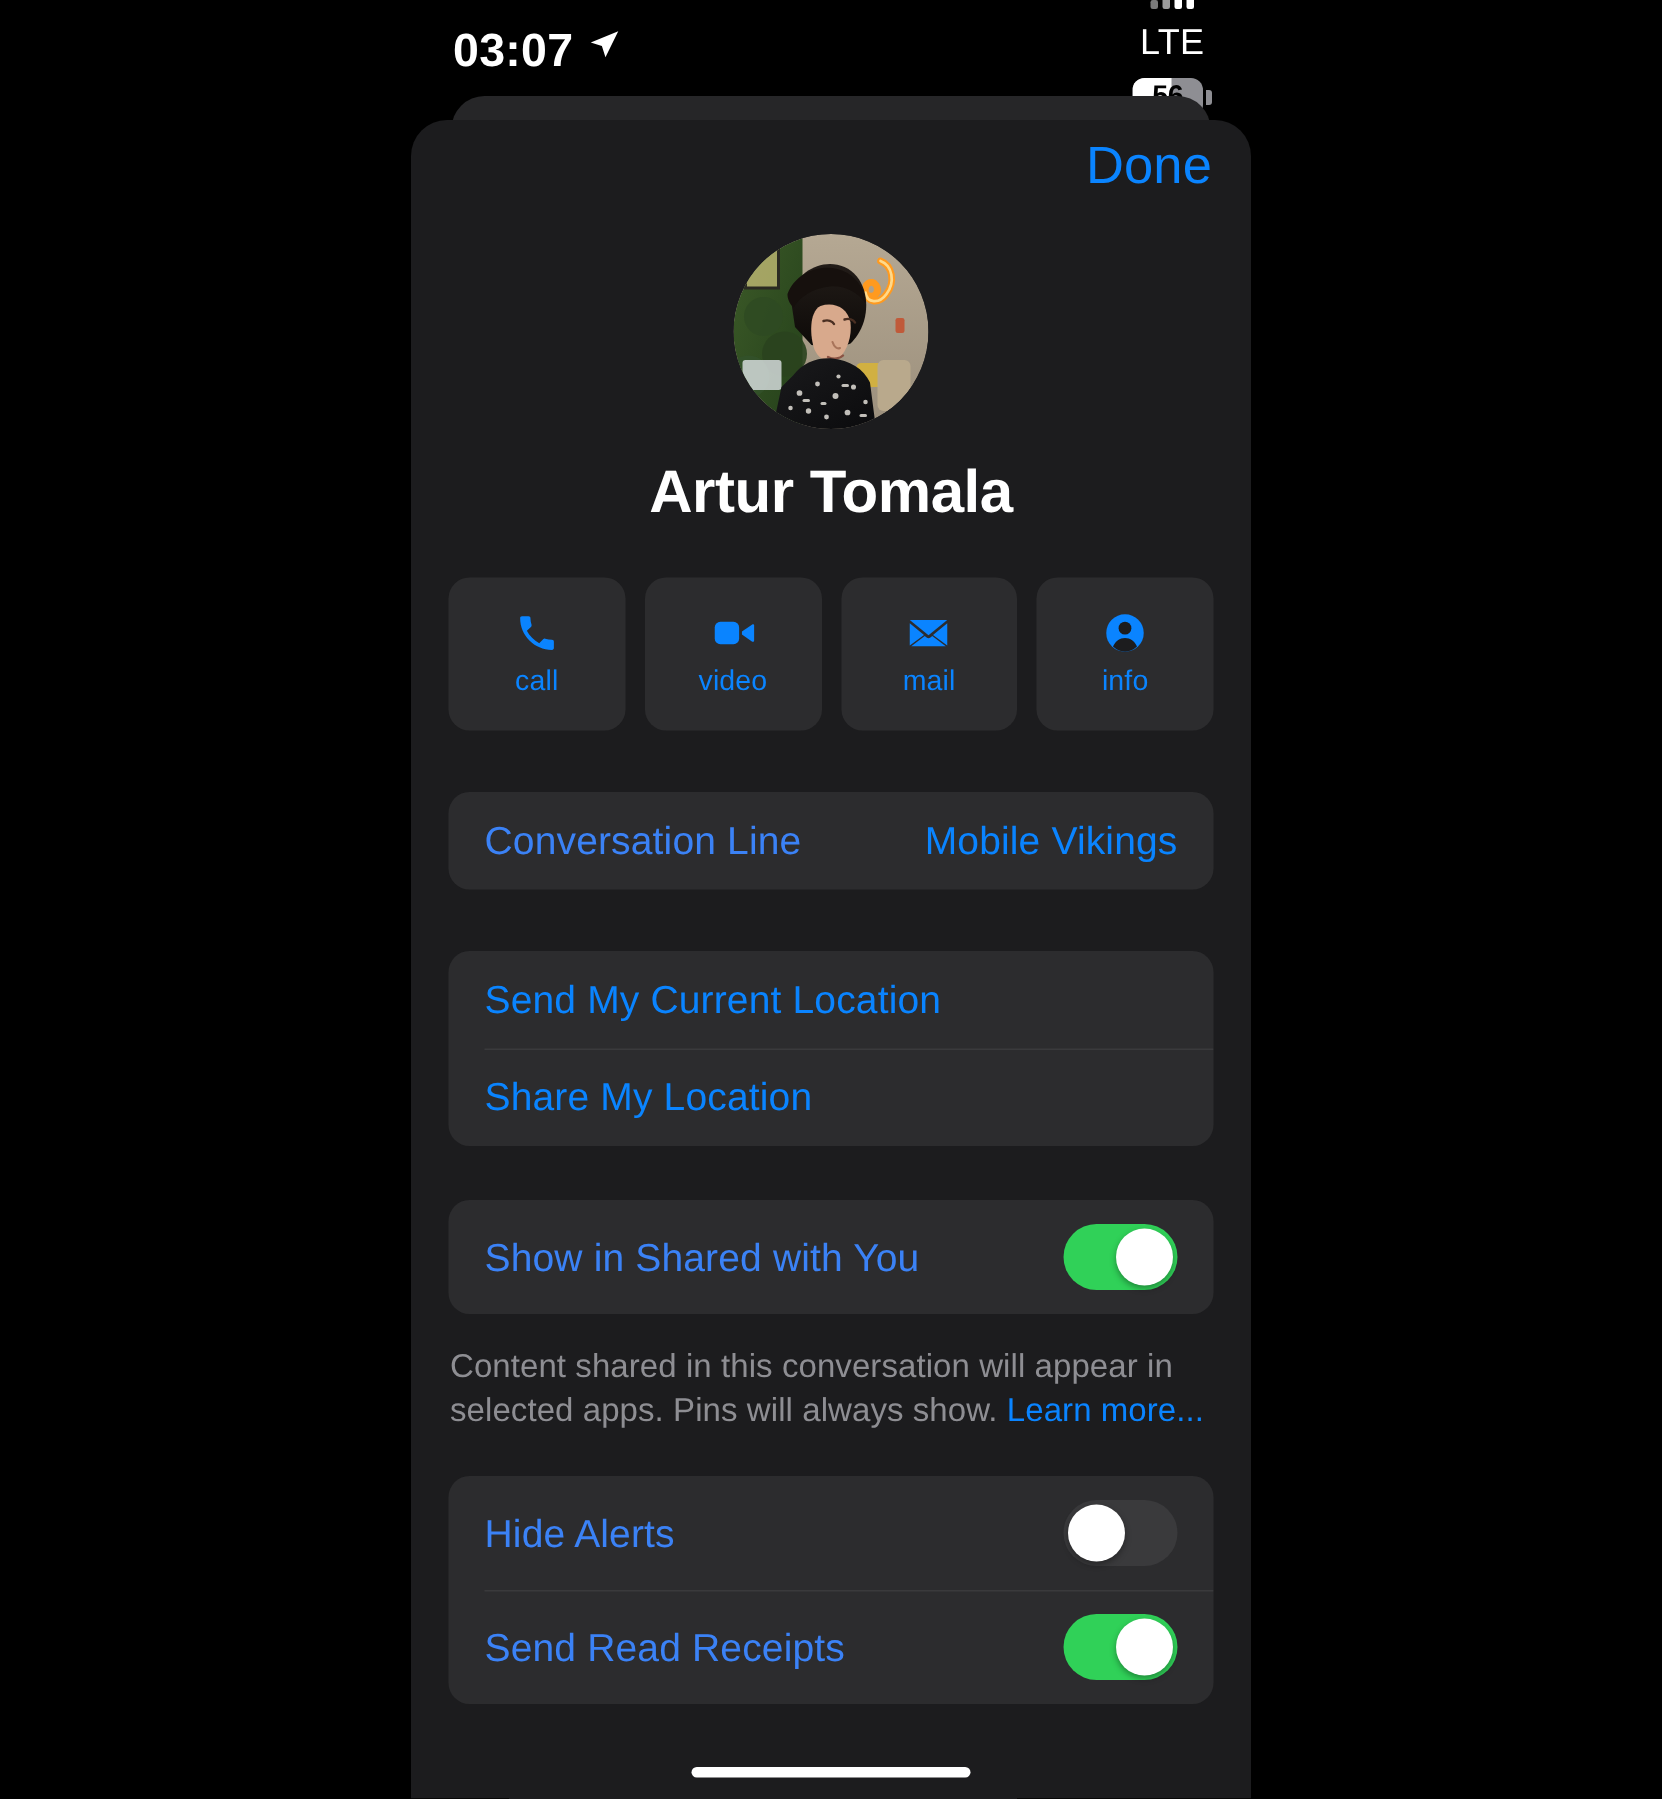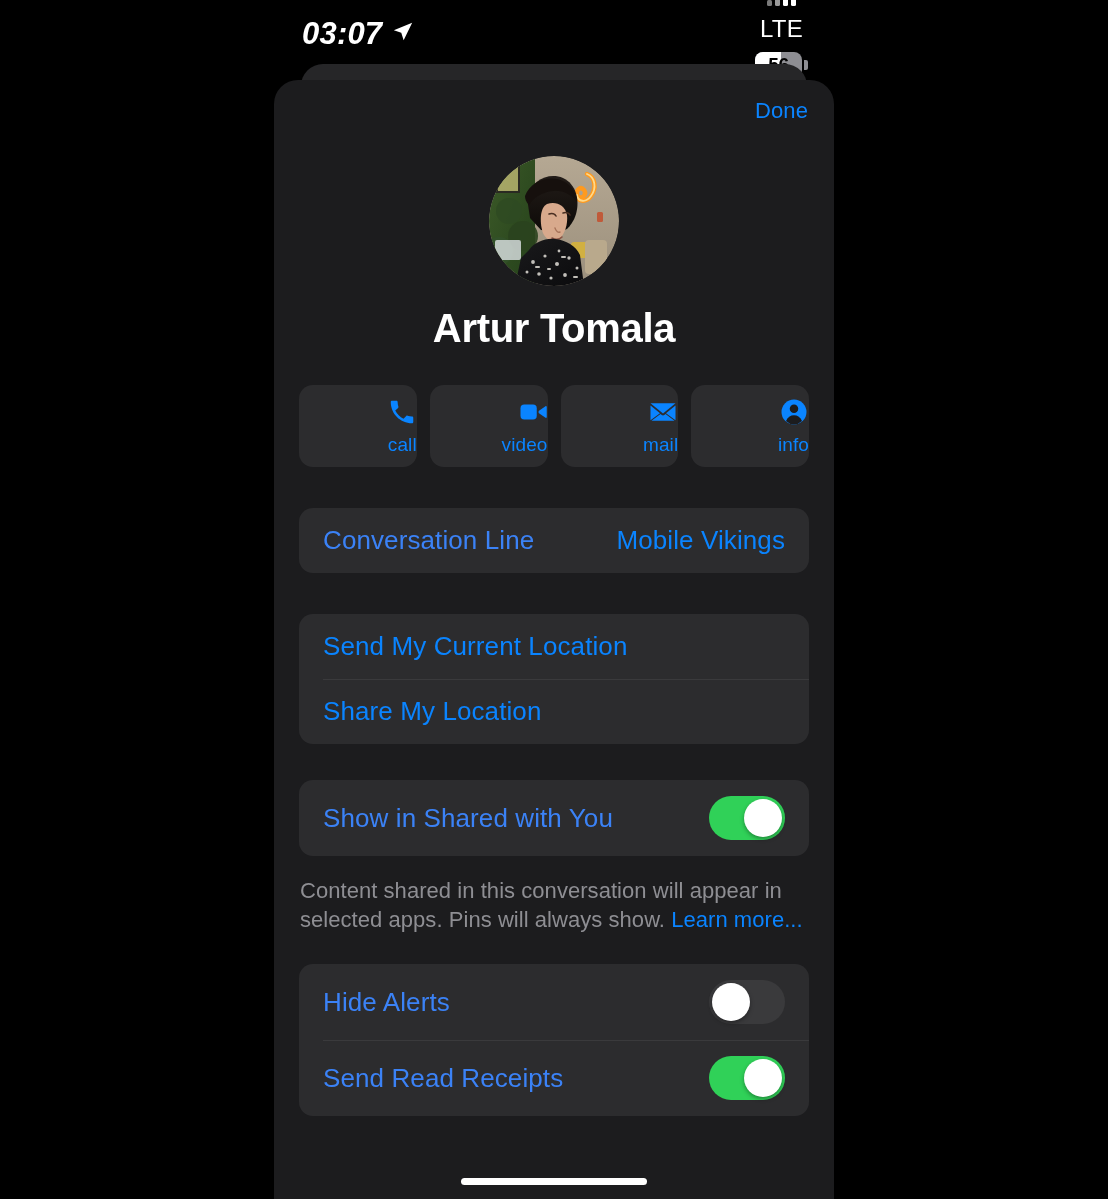--- a/index.html
+++ b/index.html
@@ -11,21 +11,21 @@
   }
   .screen { position:relative; width:1108px; height:1199px; background:#000; }
 
   
   .statusbar {
     position:absolute; left:274px; top:0; width:560px; height:66px;
     display:flex; align-items:center; justify-content:space-between;
     padding:0 26px 0 28px;
     color:#fff;
   }
-  .sb-left { display:flex; align-items:center; gap:10px;font-style:italic; }
+  .sb-left { display:flex; gap:10px; }
   .sb-time { font-size:31px; font-weight:600; letter-spacing:0.2px; line-height:1; }
   .loc-arrow { display:block; }
   .sb-right { display:flex; align-items:center; gap:9px;flex-direction:column; }
   .signal { display:flex; align-items:flex-end; gap:3px; height:18px; }
   .signal i { display:block; width:5px; border-radius:1.5px; background:#fff; }
   .signal i:nth-child(1){ height:6px;  background:#7a7a7a; }
   .signal i:nth-child(2){ height:9px;  background:#9a9a9a; }
   .signal i:nth-child(3){ height:13px; background:#fff; }
   .signal i:nth-child(4){ height:18px; background:#fff; }
   .sb-lte { font-size:24px; font-weight:500; letter-spacing:0.3px; }
@@ -49,40 +49,40 @@
 
   
   .sheet {
     position:absolute; left:274px; top:80px; width:560px; height:1119px;
     background:#1c1c1e; border-radius:24px 24px 0 0;
     overflow:hidden;
   }
 
   .sheet-header { height:62px; display:flex; align-items:center; justify-content:flex-end; padding-right:24px; }
   .done-btn {
-    font-size:22px; color:#0a84ff; font-weight:400; background:none; border:none;
+    font-size:35px; color:#0a84ff; font-weight:400; background:none; border:none;
     cursor:pointer; letter-spacing:0.1px; padding:4px 2px; font-family:inherit;
   }
 
   
   .profile { display:flex; flex-direction:column; align-items:center; margin-top:14px; }
   .avatar {
     width:130px; height:130px; border-radius:50%; overflow:hidden; position:relative;
     background:#2b2b2b;
   }
   .avatar svg { display:block; width:130px; height:130px; }
   .contact-name {
     margin-top:20px; font-size:40px; font-weight:700; color:#fff; letter-spacing:-0.3px;
   }
 
   
   .actions { display:flex; gap:13px; margin:34px 25px 0 25px; }
   .action-btn {
-    flex:1; height:82px; background:#2c2c2e; border-radius:14px; border:none;
-    display:flex; flex-direction:column; align-items:flex-end; justify-content:center;
+    flex:1; height:102px; background:#2c2c2e; border-radius:14px; border:none;
+    display:flex; flex-direction:column; align-items:center; justify-content:center;
     gap:7px; cursor:pointer; font-family:inherit;
   }
   .action-btn .glyph { height:30px; display:flex; align-items:center; justify-content:center; }
   .action-btn .lbl { font-size:19px; color:#0a84ff; letter-spacing:0.1px; }
 
   
   .card { margin:0 25px; background:#2c2c2e; border-radius:14px; overflow:hidden; }
   .card.mt-a { margin-top:41px; }
   .card.mt-b { margin-top:41px; }
   .card.mt-c { margin-top:36px; }

